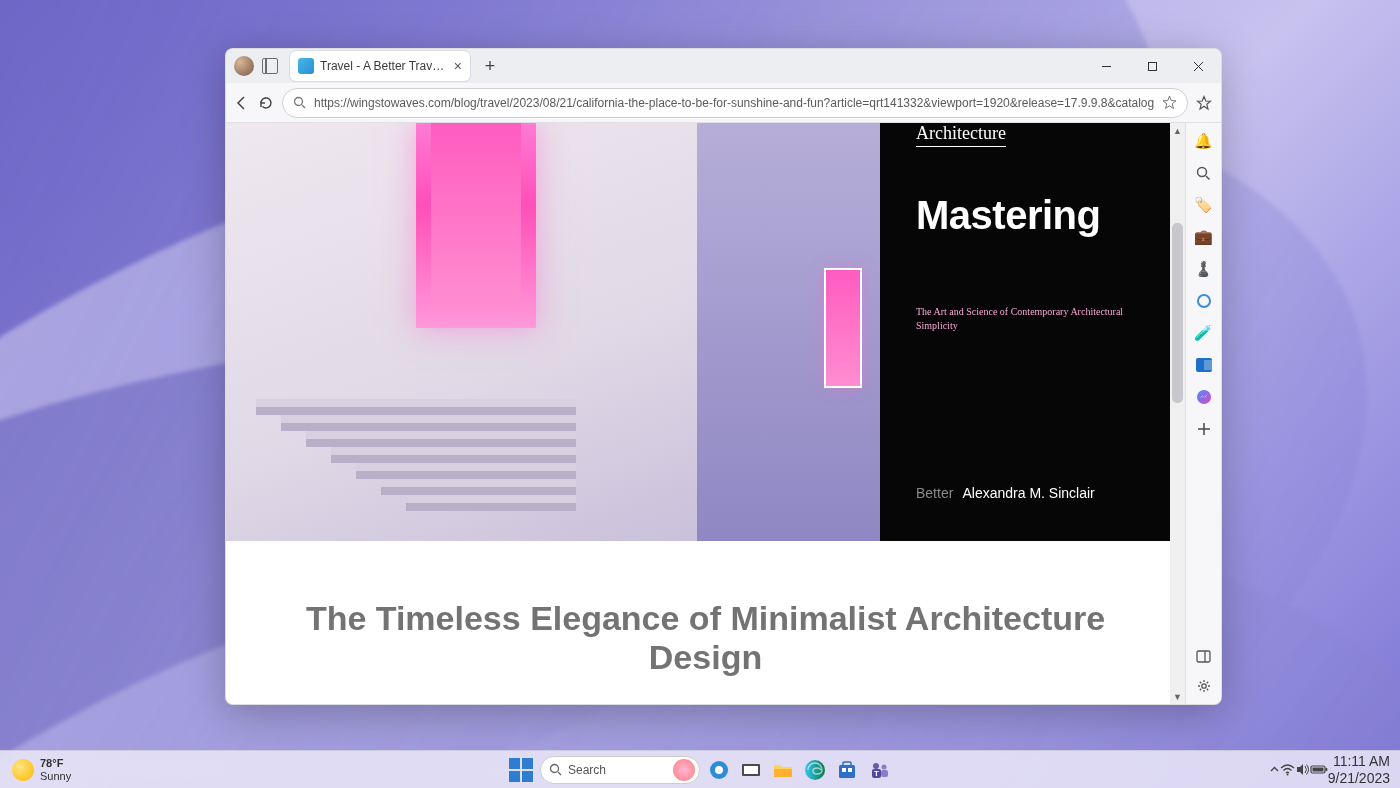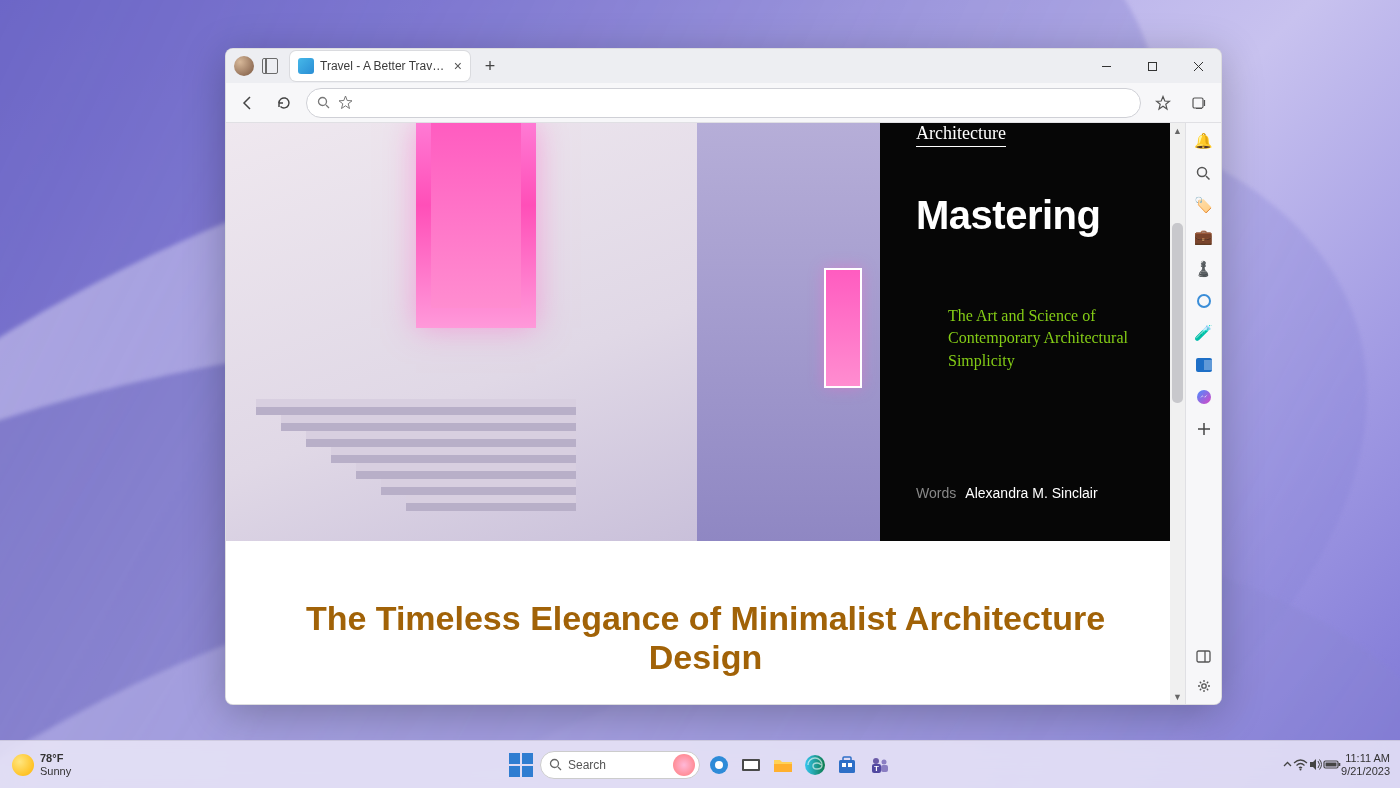--- a/index.html
+++ b/index.html
@@ -54,42 +54,42 @@
   .hero-right-wall { position:absolute; right:0; top:0; width:28%; height:100%; background: linear-gradient(180deg,#b6aed8 0%, #8f87c3 100%); }
   .hero-opening { position:absolute; left:190px; top:0; width:120px; height:205px; background: linear-gradient(180deg,#ff7ad4 0%, #ff4fb8 40%, #ff99da 100%); box-shadow: 0 0 30px rgba(255,100,200,0.5); }
   .hero-open-inner{position:absolute;left:15px;top:0;width:90px;height:185px;background:linear-gradient(180deg,#ff5cc0,#ff8dd0);}
   .hero-stairs { position:absolute; left:30px; bottom:30px; width:320px; }
   .stair { height:16px; background:linear-gradient(180deg,#d8cfe0 50%,#b8afc8 50%); margin-bottom:0; }
   .stair:nth-child(1){margin-left:0;width:100%}.stair:nth-child(2){margin-left:25px;width:calc(100% - 25px)}.stair:nth-child(3){margin-left:50px;width:calc(100% - 50px)}.stair:nth-child(4){margin-left:75px;width:calc(100% - 75px)}.stair:nth-child(5){margin-left:100px;width:calc(100% - 100px)}.stair:nth-child(6){margin-left:125px;width:calc(100% - 125px)}.stair:nth-child(7){margin-left:150px;width:calc(100% - 150px)}
   .hero-pink-box{position:absolute; right:18px; top:145px; width:38px; height:120px; border:2px solid #fff; background: linear-gradient(180deg,#ff5cc0,#ff8dd0); box-shadow:0 0 15px rgba(255,100,200,0.4);}
   .hero-panel { width: 305px; background:#060606; color:#fff; padding: 0 36px 40px 36px; display:flex; flex-direction:column; }
   .hero-cat { font-family: Georgia, 'Times New Roman', serif; font-size:18px; border-bottom:1.5px solid #fff; display:inline-block; padding-bottom:2px; margin-bottom:46px; align-self:flex-start;}
   .hero-title { font-size:40px; font-weight:700; line-height:1.1; margin-bottom:24px; letter-spacing:-0.5px;}
-  .hero-sub { font-family: Georgia, 'Times New Roman', serif; font-size:16px; line-height:1.4; color:#84cc16; margin-bottom:auto;margin-left:32px; }
+  .hero-sub { font-family: Georgia, 'Times New Roman', serif; font-size:10px; line-height:1.4; color:#f9a8d4; margin-bottom:auto; }
   .hero-author { font-size:14px; margin-top:80px;}
   .hero-author .lbl{ color:#888; margin-right:6px;}
   
   .article { padding: 58px 70px 20px 70px; text-align:center; }
-  .article h1 { font-size:34px; font-weight:700; color:#a16207; margin-bottom:32px; }
+  .article h1 { font-size:34px; font-weight:700; color:#737373; margin-bottom:32px; }
   
   .side-bar { width:36px; background:#f7f7f9; border-left:1px solid #e0e0e4; display:flex; flex-direction:column; align-items:center; padding-top:8px; gap:12px; position:relative;}
   .side-icon { width:20px; height:20px; display:flex; align-items:center; justify-content:center; font-size:15px; }
   .side-bottom { margin-top:auto; margin-bottom:8px; display:flex; flex-direction:column; gap:10px; align-items:center;}
   
   
-  .taskbar { position:absolute; left:0; right:0; bottom:0; height:48px; background: rgba(235,232,248,0.85); backdrop-filter: blur(10px); border-top:1px solid rgba(0,0,0,0.08); display:flex; align-items:center; }
+  .taskbar { position:absolute; left:0; right:0; bottom:0; height:38px; background: rgba(235,232,248,0.85); backdrop-filter: blur(10px); border-top:1px solid rgba(0,0,0,0.08); display:flex; align-items:center; }
   .tb-weather { position:absolute; left:12px; display:flex; align-items:center; gap:6px; font-size:11px; color:#333; line-height:1.1;}
   .tb-weather .sun{ width:22px; height:22px; background: radial-gradient(circle at 35% 35%, #ffe680, #ffb400); border-radius:50%; }
   .tb-center { margin: 0 auto; display:flex; align-items:center; gap:6px; }
   .tb-start { width:24px; height:24px; display:grid; grid-template-columns:1fr 1fr; grid-template-rows:1fr 1fr; gap:2px; }
   .tb-start div{background:#2f7dd1;}
   .tb-search { width:160px; height:28px; background:#fff; border:1px solid #ccc; border-radius:14px; display:flex; align-items:center; padding:0 8px; font-size:12px; color:#555; gap:6px; position:relative;}
   .tb-search .art{position:absolute; right:4px; width:22px; height:22px; border-radius:50%; background:radial-gradient(circle,#ffb8d8,#ff7a7a);}
   .tb-app { width:26px; height:26px; border-radius:4px; display:flex; align-items:center; justify-content:center; font-size:15px;}
-  .tb-tray { position:absolute; right:10px; display:flex; align-items:center; font-size:11px; color:#333;}
+  .tb-tray { position:absolute; right:10px; display:flex; align-items:center; font-size:14px; color:#333;}
   .tb-clock { text-align:right; line-height:1.15;}
   
   svg { display:block; }
 </style>
 </head>
 <body>
 
 <div class="desktop">
   <div class="wave wave1"></div>
   <div class="wave wave2"></div>
@@ -137,20 +137,21 @@
           <svg width="16" height="16">
             <path d="M3 8a5 5 0 1 1 1.5 3.5" fill="none" stroke="#444" stroke-width="1.5"></path>
             <path d="M3 12 L3 8 L7 8" fill="none" stroke="#444" stroke-width="1.5"></path>
           </svg>
         </div>
       <div class="address">
         <svg width="13" height="13">
             <circle cx="5.5" cy="5.5" r="4" fill="none" stroke="#777" stroke-width="1.3"></circle>
             <line x1="9" y1="9" x2="12" y2="12" stroke="#777" stroke-width="1.3"></line>
           </svg>
+        <span class="url">https://wingstowaves.com/blog/travel/2023/08/21/california-the-place-to-be-for-sunshine-and-fun?article=qrt141332&amp;viewport=1920&amp;release=17.9.9.8&amp;catalog</span>
         <svg width="15" height="15">
             <path d="M7.5 1 L9.2 5.5 L14 5.8 L10.2 8.8 L11.5 13.5 L7.5 10.8 L3.5 13.5 L4.8 8.8 L1 5.8 L5.8 5.5 Z" fill="none" stroke="#777" stroke-width="1"></path>
           </svg>
       </div>
       <div class="nav-icon">
           <svg width="16" height="16">
             <path d="M8 1.5 L9.8 6 L14.5 6.3 L10.8 9.3 L12 14 L8 11.3 L4 14 L5.2 9.3 L1.5 6.3 L6.2 6 Z" fill="none" stroke="#555" stroke-width="1.2"></path>
           </svg>
         </div>
       <div class="nav-icon">
@@ -184,21 +185,21 @@
             </div>
           </div>
           <div class="hero-panel">
             <span class="hero-cat">Architecture</span>
             <div class="hero-title">
               <span>Mastering</span><br>
               <br>
             </div>
             <div class="hero-sub">The Art and Science of Contemporary Architectural Simplicity</div>
             <div class="hero-author">
-              <span class="lbl">Words</span>
+              <span class="lbl">Better</span>
               <span>Alexandra M. Sinclair</span>
             </div>
           </div>
         </div>
         <div class="article">
           <h1>The Timeless Elegance of Minimalist Architecture Design</h1>
 
         </div>
         <div class="page-scroll">
           <div class="page-scroll-arrow" style="top:0">▲</div>

